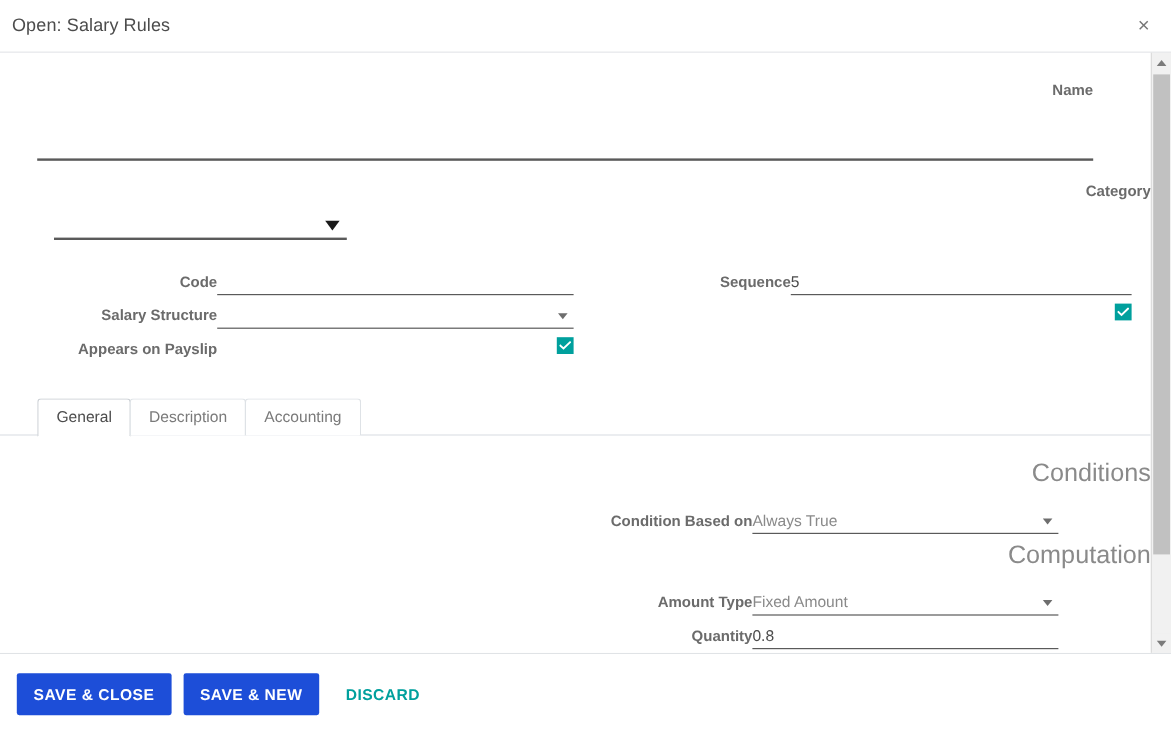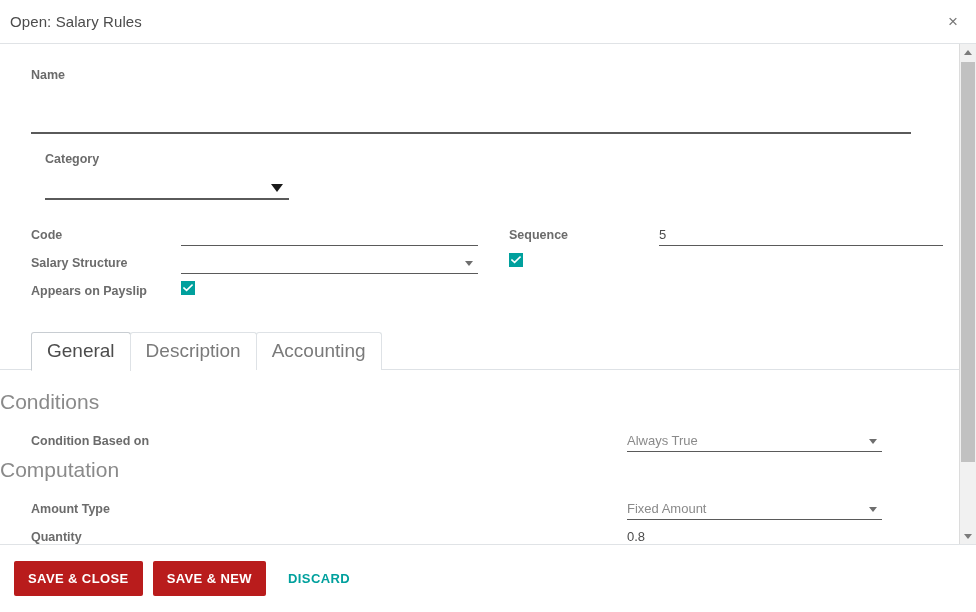--- a/index.html
+++ b/index.html
@@ -65,20 +65,21 @@
     flex: 1;
     display: flex;
     min-height: 0;
     position: relative;
   }
   .dialog-body {
     flex: 1;
     overflow: hidden;
     position: relative;
     background: #ffffff;
+    text-align: right;
   }
 
   
   .scrollbar {
     width: 17px;
     background: #f1f1f1;
     border-left: 1px solid #dcdcdc;
     position: relative;
     box-sizing: border-box;
   }
@@ -231,21 +232,21 @@
     padding-left: 31px;
     position: relative;
   }
   .tabs {
     display: flex;
     position: relative;
     z-index: 2;
   }
   .tab {
     padding: 7px 15px 8px 15px;
-    font-size: 19px;
+    font-size: 13px;
     color: #7a7a7a;
     border: 1px solid #dee2e6;
     border-bottom: none;
     background: #ffffff;
     cursor: pointer;
     margin-right: -1px;
     border-radius: 3px 3px 0 0;
   }
   .tab.active {
     color: #4c4c4c;
@@ -299,21 +300,21 @@
     font-family: "Liberation Sans", sans-serif;
     font-size: 13px;
     font-weight: bold;
     letter-spacing: 0.4px;
     border: none;
     cursor: pointer;
     padding: 10px 14px;
     border-radius: 2px;
   }
   .btn-primary {
-    background: #b91c1c;
+    background: #1d4ed8;
     color: #ffffff;
     margin-right: 10px;
   }
   .btn-link {
     background: transparent;
     color: #00a09d;
     padding: 10px 12px;
   }
 </style>
 </head>

